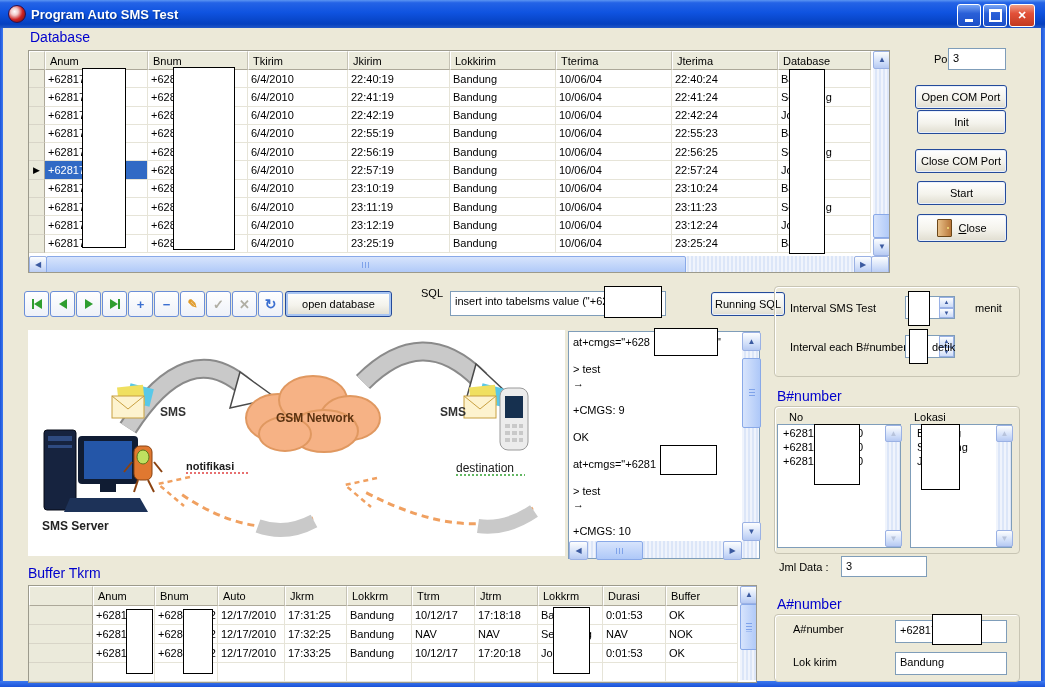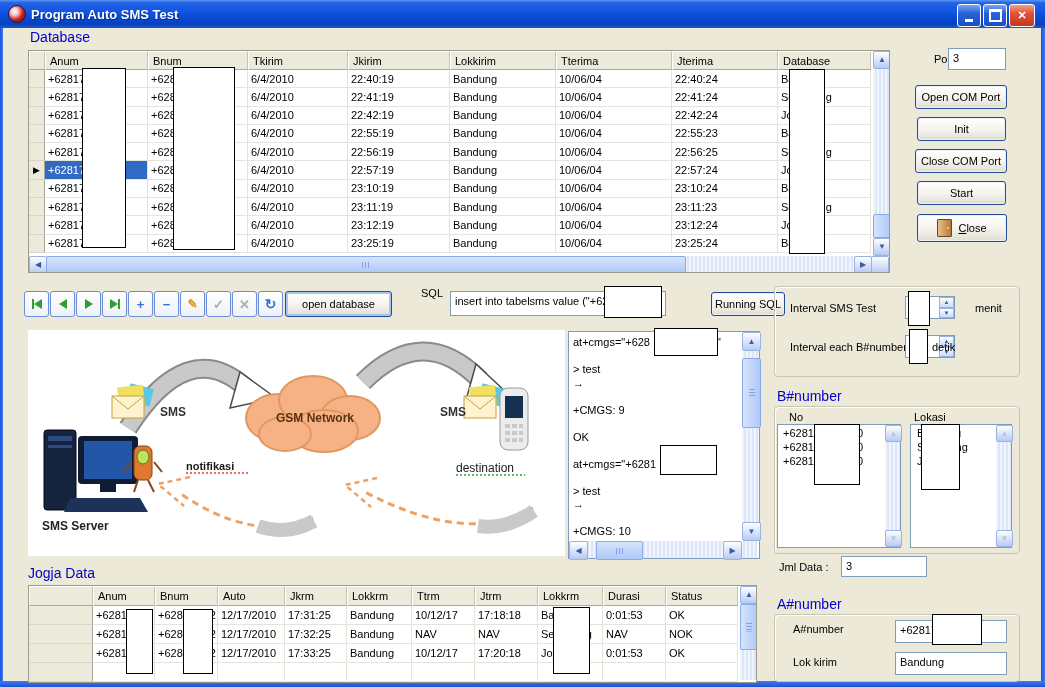--- a/index.html
+++ b/index.html
@@ -241,21 +241,21 @@
           <div class="ridgeh"></div>
         </div>
       <div class="abs sbbtn" style="left:825px;top:0;width:16px;height:16px">▶</div>
       <div class="abs sbbtn" style="left:842px;top:0;width:16px;height:16px"></div>
     </div>
   </div>
 
   <div class="abs" style="left:934px;top:53px">Port :</div>
   <div class="abs tbox" style="left:948px;top:48px;width:52px;height:17px">3</div>
   <div class="abs xpbtn" style="left:915px;top:85px;width:90px;height:22px">Open COM Port</div>
-  <div class="abs xpbtn" style="left:917px;top:117px;width:87px;height:22px">Init</div>
+  <div class="abs xpbtn" style="left:917px;top:110px;width:87px;height:22px">Init</div>
   <div class="abs xpbtn" style="left:915px;top:149px;width:90px;height:22px">Close COM Port</div>
   <div class="abs xpbtn" style="left:917px;top:181px;width:87px;height:22px">Start</div>
   <div class="abs xpbtn" style="left:917px;top:214px;width:88px;height:26px">
     <div class="dooricon"></div>
     <span><span class="u">C</span><span>lose</span></span>
   </div>
 
   <div class="abs" style="left:24px;top:291px;display:flex;gap:1px">
     <div class="navbtn">
         <span style="display:flex;align-items:center">
@@ -452,34 +452,34 @@
         <div style="height: 14px; padding-left: 6px; white-space: nowrap;">Jogja</div>
       </div>
     <div class="abs sbv" style="right:0;top:0;width:15px;height:120px">
       <div class="abs sbbtn" style="left:0;top:0;width:15px;height:15px;color:#b8c4dc">▲</div>
       <div class="abs sbbtn" style="left:0;top:105px;width:15px;height:15px;color:#b8c4dc">▼</div>
     </div>
   </div>
   <div class="abs" style="left:779px;top:561px">Jml Data :</div>
   <div class="abs tbox" style="left:841px;top:556px;width:80px;height:16px">3</div>
 
-  <div class="abs seclabel" style="left:28px;top:565px">Jogja Data</div>
+  <div class="abs seclabel" style="left:28px;top:565px">Buffer Tkrm</div>
   <div class="abs grid" style="left:28px;top:585px;width:727px;height:96px">
     <div class="grow" style="grid-template-columns:64px 62px 63px 67px 62px 65px 63px 63px 65px 63px 1fr;height:20px;width:709px">
       <div class="hcell"></div>
       <div class="hcell">Anum</div>
       <div class="hcell">Bnum</div>
       <div class="hcell">Auto</div>
       <div class="hcell">Jkrm</div>
       <div class="hcell">Lokkrm</div>
       <div class="hcell">Ttrm</div>
       <div class="hcell">Jtrm</div>
       <div class="hcell">Lokkrm</div>
       <div class="hcell">Durasi</div>
-      <div class="hcell">Status</div>
+      <div class="hcell">Buffer</div>
     </div>
     <div id="bufrows">
         <div class="grow" style="grid-template-columns: 64px 62px 63px 67px 62px 65px 63px 63px 65px 63px 1fr; height: 19px; width: 709px;">
           <div class="gcell"></div>
           <div class="dcell tailwrap"><span>+6281</span><span class="tail">7</span></div>
           <div class="dcell tailwrap"><span>+628</span><span class="tail">02</span></div>
           <div class="dcell">12/17/2010</div>
           <div class="dcell">17:31:25</div>
           <div class="dcell">Bandung</div>
           <div class="dcell">10/12/17</div>

